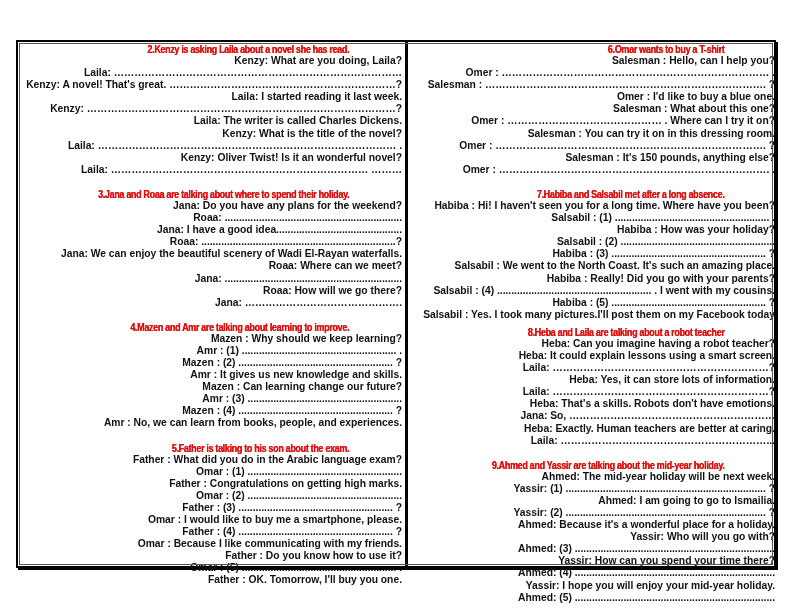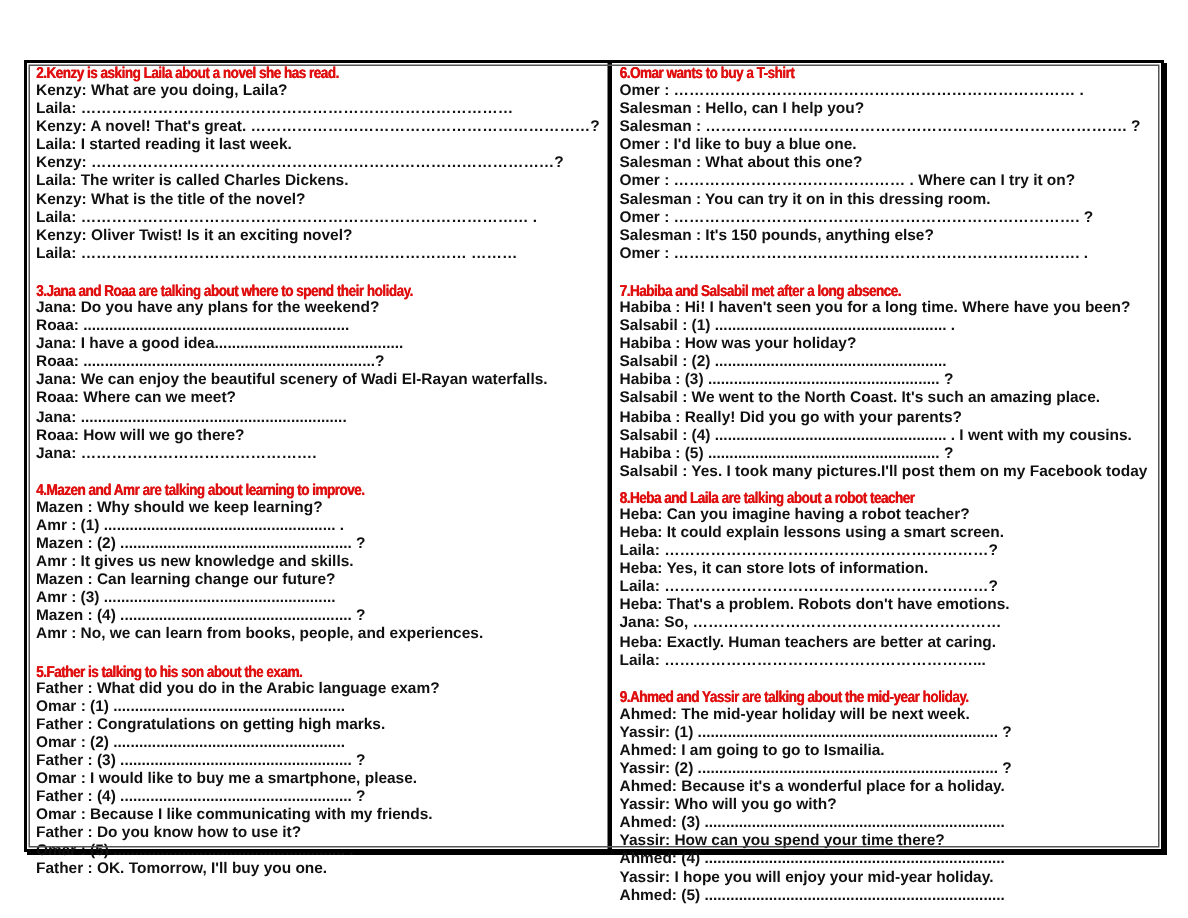--- a/index.html
+++ b/index.html
@@ -9,21 +9,21 @@
     border:2px solid #000; box-shadow: 2px 2px 0 0 #000;
     box-sizing:border-box;
   }
   .frame::after {
     content:""; position:absolute; left:1px; top:1px; right:1px; bottom:1px;
     border:1px solid #555; pointer-events:none;
   }
   .divider {
     position:absolute; left:387px; top:0; bottom:0; width:3px; background:#000;
   }
-  .col { position:absolute; top:2px; }
+  .col { position:absolute; top:2px;text-align:right; }
   .col.left { left:6px; width:378px; }
   .col.right { left:395px; width:362px; }
   .section { margin:0; padding:0; }
   .heading {
     color:#e01010; font-weight:bold; font-size:10.5px; line-height:11px;
     font-family:"Liberation Sans", sans-serif; letter-spacing:-0.4px;
     transform:scaleX(0.86); transform-origin:left center; white-space:nowrap;
     text-shadow: 0.3px 0 0 #e01010;
   }
   .line {
@@ -43,21 +43,21 @@
     <div class="section">
       <div class="heading">2.Kenzy is asking Laila about a novel she has read.</div>
       <div class="line">Kenzy: What are you doing, Laila?</div>
       <div class="line">Laila: …………………………………………………………………………</div>
       <div class="line">Kenzy: A novel! That's great. …………………………………………………………?</div>
       <div class="line">Laila: I started reading it last week.</div>
       <div class="line">Kenzy: ………………………………………………………………………………?</div>
       <div class="line">Laila: The writer is called Charles Dickens.</div>
       <div class="line">Kenzy: What is the title of the novel?</div>
       <div class="line">Laila: …………………………………………………………………………… .</div>
-      <div class="line">Kenzy: Oliver Twist! Is it an exciting novel?</div>
+      <div class="line">Kenzy: Oliver Twist! Is it an wonderful novel?</div>
       <div class="line">Laila: ………………………………………………………………… ………</div>
     </div>
     <div class="gap"></div>
     <div class="section">
       <div class="heading">3.Jana and Roaa are talking about where to spend their holiday.</div>
       <div class="line">Jana: Do you have any plans for the weekend?</div>
       <div class="line">Roaa: ..............................................................</div>
       <div class="line">Jana: I have a good idea............................................</div>
       <div class="line">Roaa: ....................................................................?</div>
       <div class="line">Jana: We can enjoy the beautiful scenery of Wadi El-Rayan waterfalls.</div>
@@ -91,22 +91,22 @@
       <div class="line">Omar : Because I like communicating with my friends.</div>
       <div class="line">Father : Do you know how to use it?</div>
       <div class="line">Omar : (5) ...................................................... .</div>
       <div class="line">Father : OK. Tomorrow, I'll buy you one.</div>
     </div>
   </div>
 
   <div class="col right">
     <div class="section">
       <div class="heading">6.Omar wants to buy a T-shirt</div>
+      <div class="line">Salesman : Hello, can I help you?</div>
       <div class="line">Omer : …………………………………………………………………… .</div>
-      <div class="line">Salesman : Hello, can I help you?</div>
       <div class="line">Salesman : ………………………………………………………………………. ?</div>
       <div class="line">Omer : I'd like to buy a blue one.</div>
       <div class="line">Salesman : What about this one?</div>
       <div class="line">Omer : ……………………………………… . Where can I try it on?</div>
       <div class="line">Salesman : You can try it on in this dressing room.</div>
       <div class="line">Omer : ……………………………………………………………………. ?</div>
       <div class="line">Salesman : It's 150 pounds, anything else?</div>
       <div class="line">Omer : ……………………………………………………………………. .</div>
     </div>
     <div class="gap"></div>
@@ -124,21 +124,21 @@
       <div class="line">Salsabil : Yes. I took many pictures.I'll post them on my Facebook today</div>
     </div>
     <div class="gap-sm"></div>
     <div class="section">
       <div class="heading">8.Heba and Laila are talking about a robot teacher</div>
       <div class="line">Heba: Can you imagine having a robot teacher?</div>
       <div class="line">Heba: It could explain lessons using a smart screen.</div>
       <div class="line">Laila: ………………………………………………………?</div>
       <div class="line">Heba: Yes, it can store lots of information.</div>
       <div class="line">Laila: ………………………………………………………?</div>
-      <div class="line">Heba: That's a problem. Robots don't have emotions.</div>
+      <div class="line">Heba: That's a skills. Robots don't have emotions.</div>
       <div class="line">Jana: So, ……………………………………………………</div>
       <div class="line">Heba: Exactly. Human teachers are better at caring.</div>
       <div class="line">Laila: ……………………………………………………...</div>
     </div>
     <div class="gap"></div>
     <div class="section">
       <div class="heading">9.Ahmed and Yassir are talking about the mid-year holiday.</div>
       <div class="line">Ahmed: The mid-year holiday will be next week.</div>
       <div class="line">Yassir: (1) ...................................................................... ?</div>
       <div class="line">Ahmed: I am going to go to Ismailia.</div>

